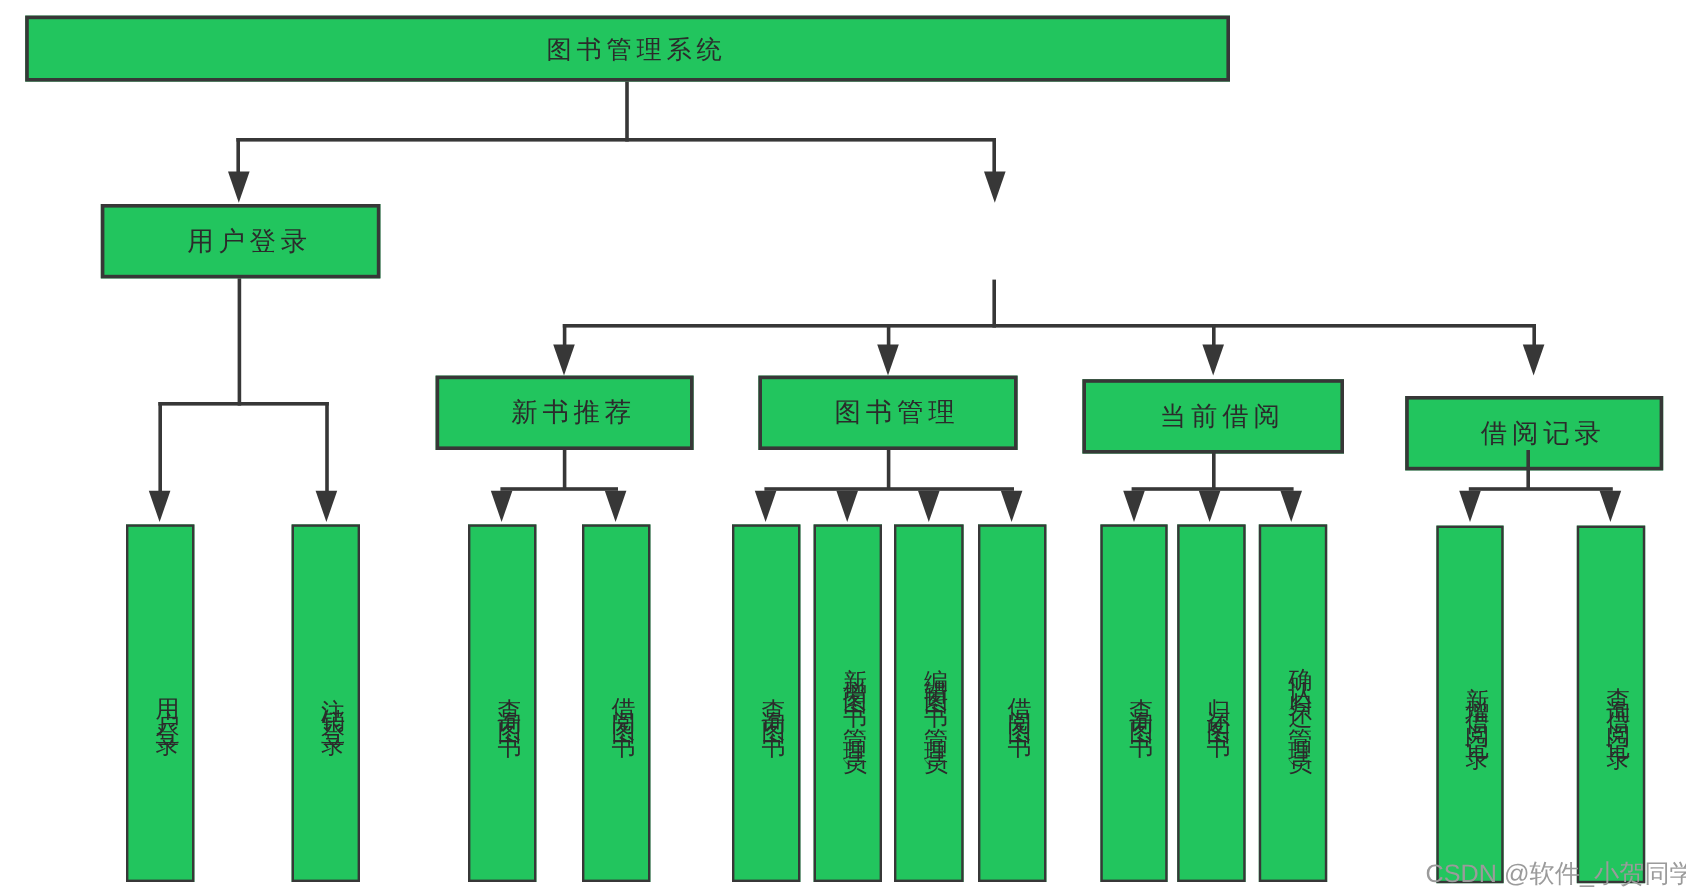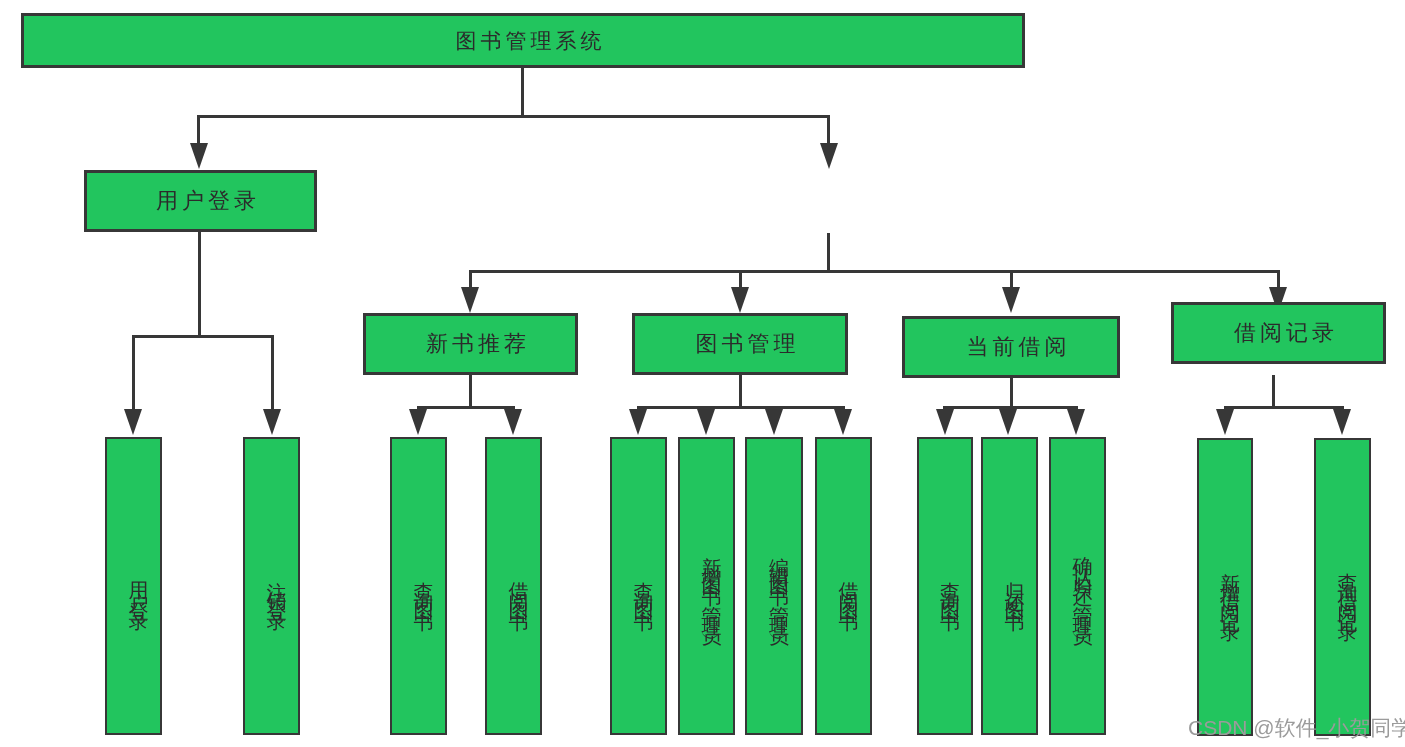--- a/index.html
+++ b/index.html
@@ -108,21 +108,21 @@
 
   <div class="box h" style="left:363px;top:313px;width:215px;height:62px">
     <span>新书推荐</span>
   </div>
   <div class="box h" style="left:632px;top:313px;width:216px;height:62px">
     <span>图书管理</span>
   </div>
   <div class="box h" style="left:902px;top:316px;width:218px;height:62px">
     <span>当前借阅</span>
   </div>
-  <div class="box h" style="left:1171px;top:302px;width:215px;height:62px">
+  <div class="box h" style="left:1171px;top:330px;width:215px;height:62px">
     <span>借阅记录</span>
   </div>
 
   <div class="line" style="left:469px;top:375px;width:3px;height:33px"></div>
   <div class="line" style="left:739px;top:375px;width:3px;height:33px"></div>
   <div class="line" style="left:1010px;top:375px;width:3px;height:33px"></div>
   <div class="line" style="left:1272px;top:375px;width:3px;height:33px"></div>
 
   <div class="line" style="left:417px;top:406px;width:98px;height:3px"></div>
   <div class="line" style="left:637px;top:406px;width:208px;height:3px"></div>

